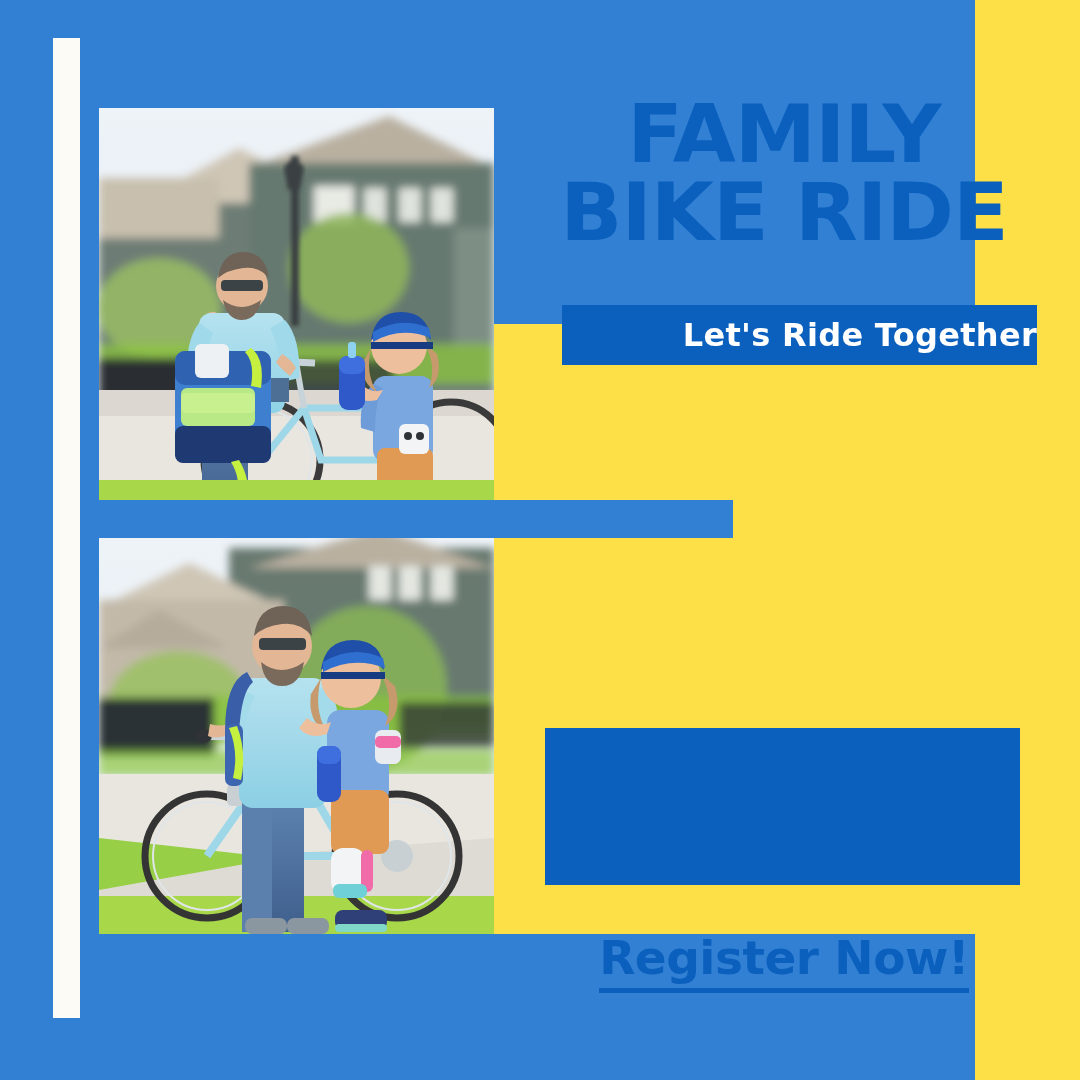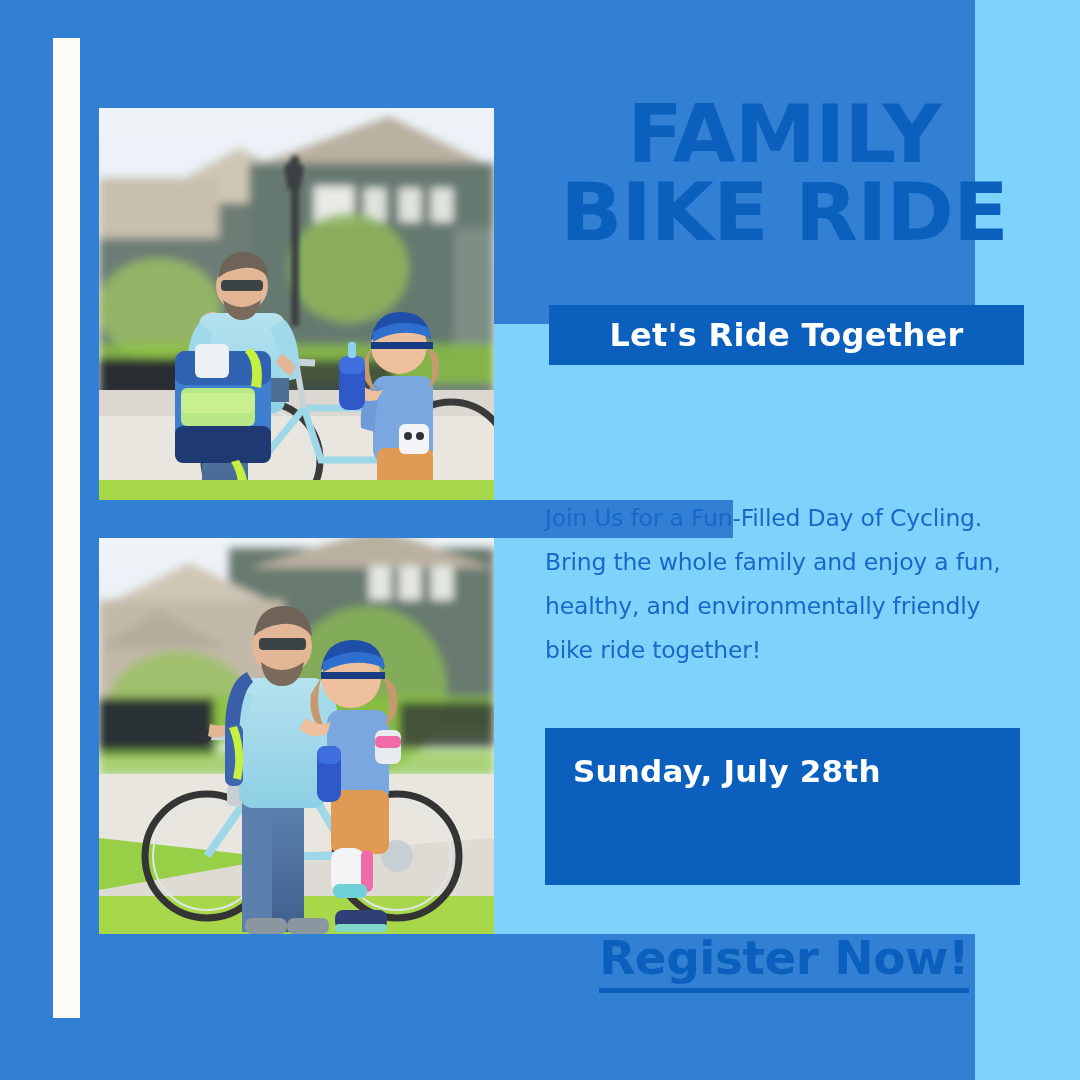--- a/index.html
+++ b/index.html
@@ -3,21 +3,21 @@
 <meta charset="utf-8">
 <style>
   html,body{margin:0;padding:0;}
   body{
     width:1080px;height:1080px;
     background:#ffffff;
     font-family:"Liberation Sans", sans-serif;
     overflow:hidden;
     position:relative;
   }
-  .poster{position:absolute;inset:0;background:#7dd3fc;}
+  .poster{position:absolute;inset:0;background:#fde047;}
 
   
   .left-panel{
     position:absolute;left:0;top:0;width:325px;height:1080px;
     background:var(--brand-mid);
   }
   .cream-stripe{
     position:absolute;left:53px;top:38px;width:27px;height:980px;
     background:var(--cream);
   }
@@ -55,23 +55,23 @@
     font-size:80px;
     line-height:0.97;
     letter-spacing:-1px;
     transform:scaleX(1.02);
     transform-origin:center top;
   }
   .headline .l1{display:block;}
   .headline .l2{display:block;}
 
   .subbar{
-    position:absolute;left:4px;top:305px;width:475px;height:60px;
+    position:absolute;left:17px;top:305px;width:475px;height:60px;
     background:var(--brand-dark);
-    display:flex;align-items:center;justify-content:center;
+    display:flex;align-items:center;justify-content:flex-end;
   }
   .subbar span{
     color:#ffffff;
     font-family:"DejaVu Sans", sans-serif;
     font-weight:bold;
     font-size:32px;
     letter-spacing:0.3px;
   }
 
   .paragraph{
@@ -335,25 +335,23 @@
 
     <div class="headline">
       <span class="l1">FAMILY</span>
       <span class="l2">BIKE RIDE</span>
     </div>
 
     <div class="subbar">
       <span>Let's Ride Together</span>
     </div>
 
-    <div class="paragraph">Join Us for a Fun-Filled Day of Cycling. Bring the whole family and enjoy a fun, healthy, and environmentally friendly bike ride together!</div>
 
     <div class="details-box">
       <div class="details-inner">
-        <div>Sunday, July 28th</div>
       </div>
     </div>
 
     <div class="cta">
       <span>Register Now!</span>
     </div>
 
   </div>
 </div>
 

